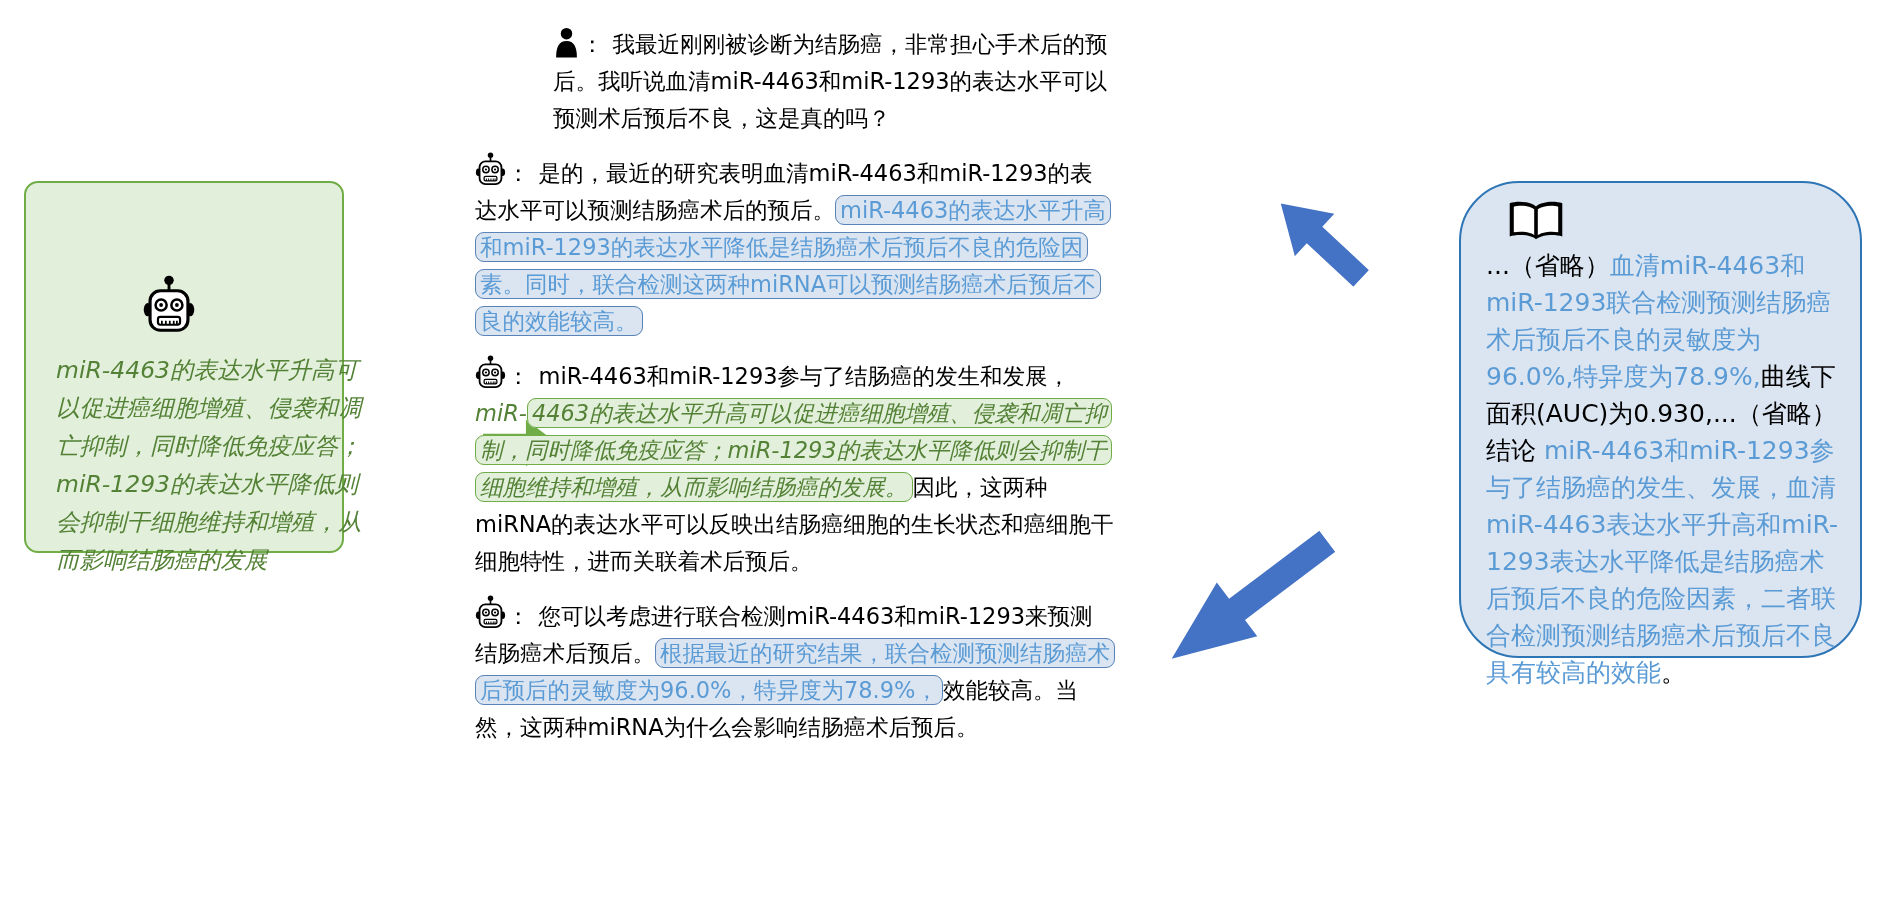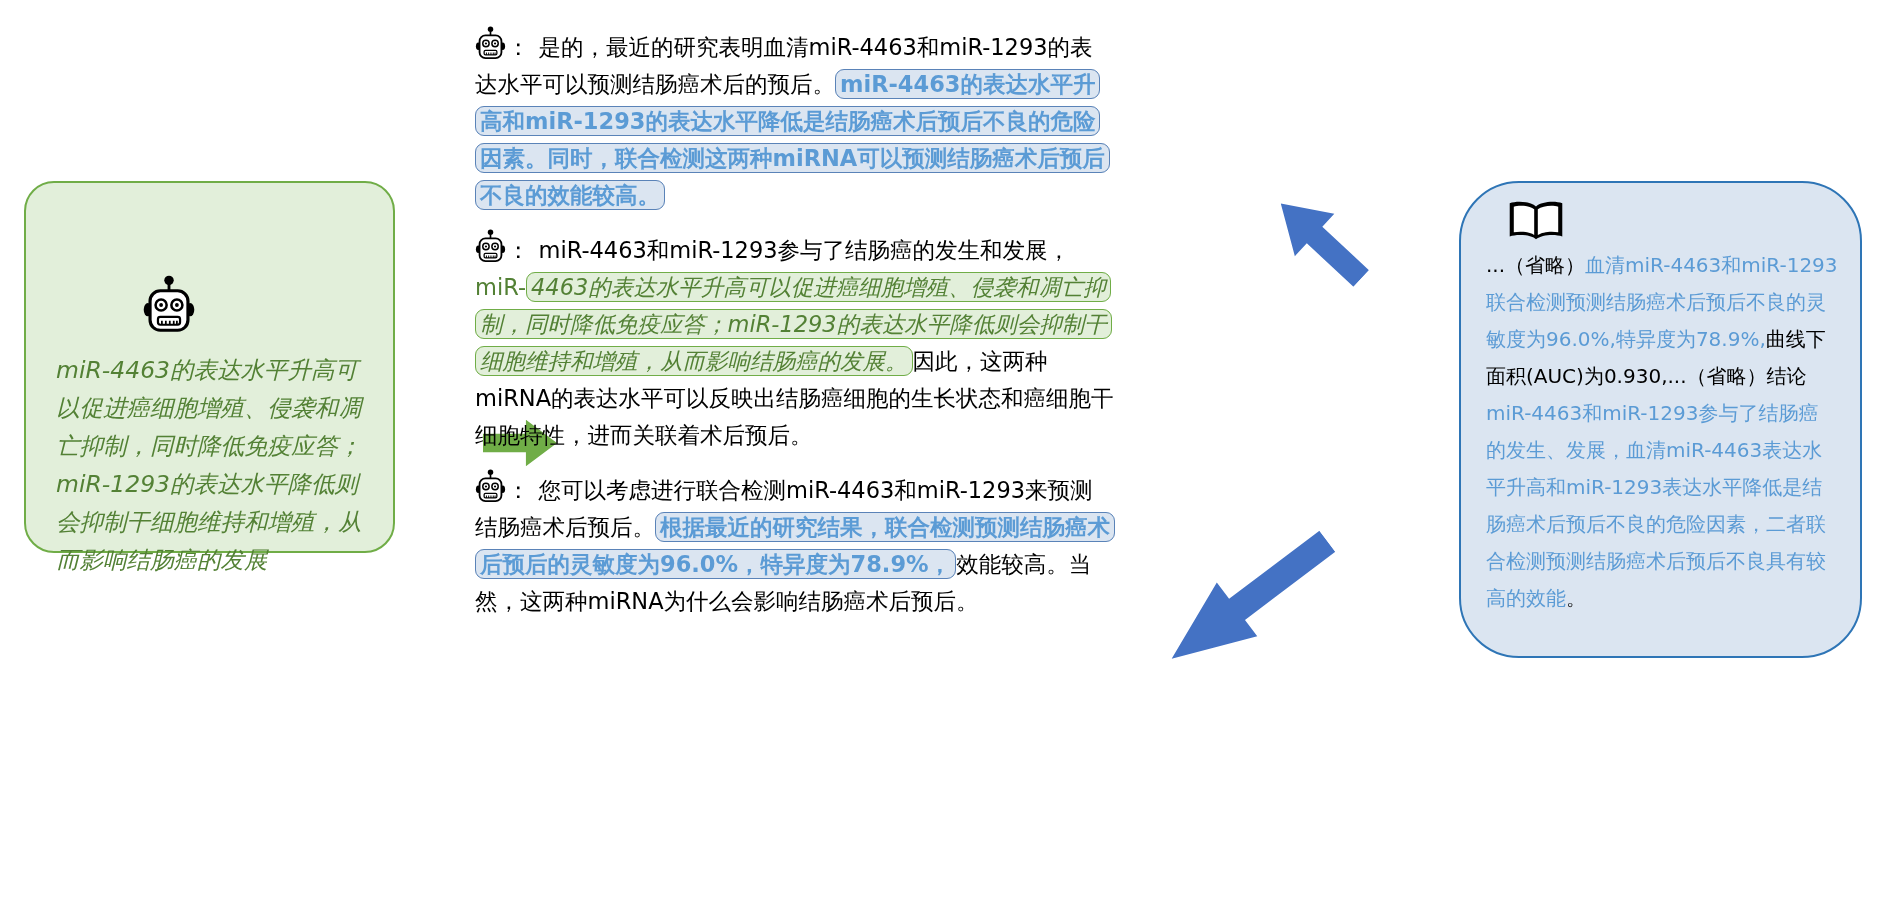--- a/index.html
+++ b/index.html
@@ -1,53 +1,53 @@
 <!DOCTYPE html>
 <html style="--green-accent: #70ad47; --green-fill: #e2efda; --green-text: #538135; --blue-accent: #2e75b6; --blue-fill: #dbe5f1; --blue-text: #5b9bd5; --arrow-blue: #4472c4; --text-black: #000000;"><head>
 <meta charset="utf-8">
 <style>
   html,body{margin:0;padding:0;background:#fff;width:1888px;height:905px;overflow:hidden;
     font-family:"DejaVu Sans","Liberation Sans",sans-serif;}
   .canvas{position:relative;width:1888px;height:905px;background:#fff;}
 
   
-  .left-panel{position:absolute;left:24px;top:181px;width:371px;height:372px;
+  .left-panel{position:absolute;left:24px;top:181px;width:320px;height:372px;
     background:var(--green-fill,#e2efda);border:2px solid var(--green-accent,#70ad47);
-    border-radius:30px;box-sizing:border-box;padding:0;}
+    border-radius:14px;box-sizing:border-box;padding:0;}
   .left-panel .big-robot{position:absolute;left:116px;top:92px;width:54px;height:60px;}
   .left-panel .left-text{position:absolute;left:30px;top:168px;width:318px;
     font-size:23.5px;line-height:38px;font-style:italic;color:var(--green-text,#538135);}
 
   
   .right-panel{position:absolute;left:1459px;top:181px;width:403px;height:477px;
     background:var(--blue-fill,#dbe5f1);border:2.5px solid var(--blue-accent,#2e75b6);
     border-radius:60px;box-sizing:border-box;}
   .right-panel .book{position:absolute;left:46px;top:14px;width:58px;height:48px;}
   .right-panel .lit-text{position:absolute;left:25px;top:64px;width:352px;
-    font-size:20px;line-height:37px;color:#000;}
+    font-size:25px;line-height:37px;color:#000;}
   .lit-blue{color:var(--blue-text,#5b9bd5);}
   .lit-black{color:#000;}
 
   
   .chat{position:absolute;left:475px;top:26px;width:640px;font-size:22.5px;
     line-height:37px;color:#000;}
   .msg{margin:0 0 15px 0;}
   .msg.first-indent{margin-left:78px;}
   .msg svg.chat-icon{display:inline-block;vertical-align:-6px;margin-right:1px;}
   .colon{color:#000;margin-right:9px;}
   .seg{}
   .seg.plain{color:#000;}
   .seg.blue-box{color:var(--blue-text,#5b9bd5);background:var(--blue-fill,#dbe5f1);
     border:1.5px solid #5a83b8;border-radius:9px;padding:1px 4px;
-    -webkit-box-decoration-break:clone;box-decoration-break:clone;font-weight:bold;}
+    -webkit-box-decoration-break:clone;box-decoration-break:clone;}
   .seg.green-box{color:var(--green-text,#538135);font-style:italic;
     background:var(--green-fill,#e2efda);border:1.5px solid var(--green-accent,#70ad47);
     border-radius:9px;padding:1px 4px;
     -webkit-box-decoration-break:clone;box-decoration-break:clone;}
-  .seg.green-italic{color:var(--green-text,#538135);}
+  .seg.green-italic{color:var(--green-text,#538135);font-style:italic;}
 
   
   .arrow{position:absolute;}
   .arrow svg{display:block;width:100%;height:100%;}
   .arrow-green{left:483px;top:418px;width:74px;height:50px;}
   .arrow-blue-top{left:1266px;top:210px;width:110px;height:62px;transform:rotate(223deg);}
   .arrow-blue-bottom{left:1152px;top:564px;width:195px;height:72px;transform:rotate(143deg);}
 </style>
 </head>
 <body>
@@ -71,20 +71,24 @@
     <div class="left-text">miR-4463的表达水平升高可以促进癌细胞增殖、侵袭和凋亡抑制，同时降低免疫应答；miR-1293的表达水平降低则会抑制干细胞维持和增殖，从而影响结肠癌的发展</div>
   </div>
 
   <div class="arrow arrow-green" id="arrow-green">
       <svg viewBox="0 0 100 60" preserveAspectRatio="none" xmlns="http://www.w3.org/2000/svg">
     <polygon points="0,19 58,19 58,2 100,30 58,58 58,41 0,41" fill="#70ad47"></polygon>
   </svg>
     </div>
 
   <div class="chat" id="chat">
+      <div class="msg user first-indent"><svg class="chat-icon" width="27" height="31" viewBox="0 0 24 28" xmlns="http://www.w3.org/2000/svg">
+    <circle cx="12" cy="6" r="5.2" fill="#000"></circle>
+    <path d="M12 12.6 C5.2 12.6 2.6 18 2.6 27.6 L21.4 27.6 C21.4 18 18.8 12.6 12 12.6 Z" fill="#000"></path>
+  </svg><span class="colon">：</span><span class="seg plain">我最近刚刚被诊断为结肠癌，非常担心手术后的预后。我听说血清miR-4463和miR-1293的表达水平可以预测术后预后不良，这是真的吗？</span></div>
       <div class="msg assistant"><svg class="chat-icon" width="31" height="35" viewBox="0 0 34 38" xmlns="http://www.w3.org/2000/svg">
     <circle cx="17" cy="3.4" r="3" fill="#000"></circle>
     <rect x="16.1" y="5.5" width="1.8" height="4.5" fill="#000"></rect>
     <ellipse cx="3.6" cy="22" rx="2.6" ry="4.2" fill="#000"></ellipse>
     <ellipse cx="30.4" cy="22" rx="2.6" ry="4.2" fill="#000"></ellipse>
     <rect x="5" y="10" width="24" height="25" rx="6.5" fill="#fff" stroke="#000" stroke-width="2"></rect>
     <circle cx="12" cy="19" r="3.5" fill="none" stroke="#000" stroke-width="1.6"></circle>
     <circle cx="12" cy="19" r="1.2" fill="#000"></circle>
     <circle cx="22" cy="19" r="3.5" fill="none" stroke="#000" stroke-width="1.6"></circle>
     <circle cx="22" cy="19" r="1.2" fill="#000"></circle>

